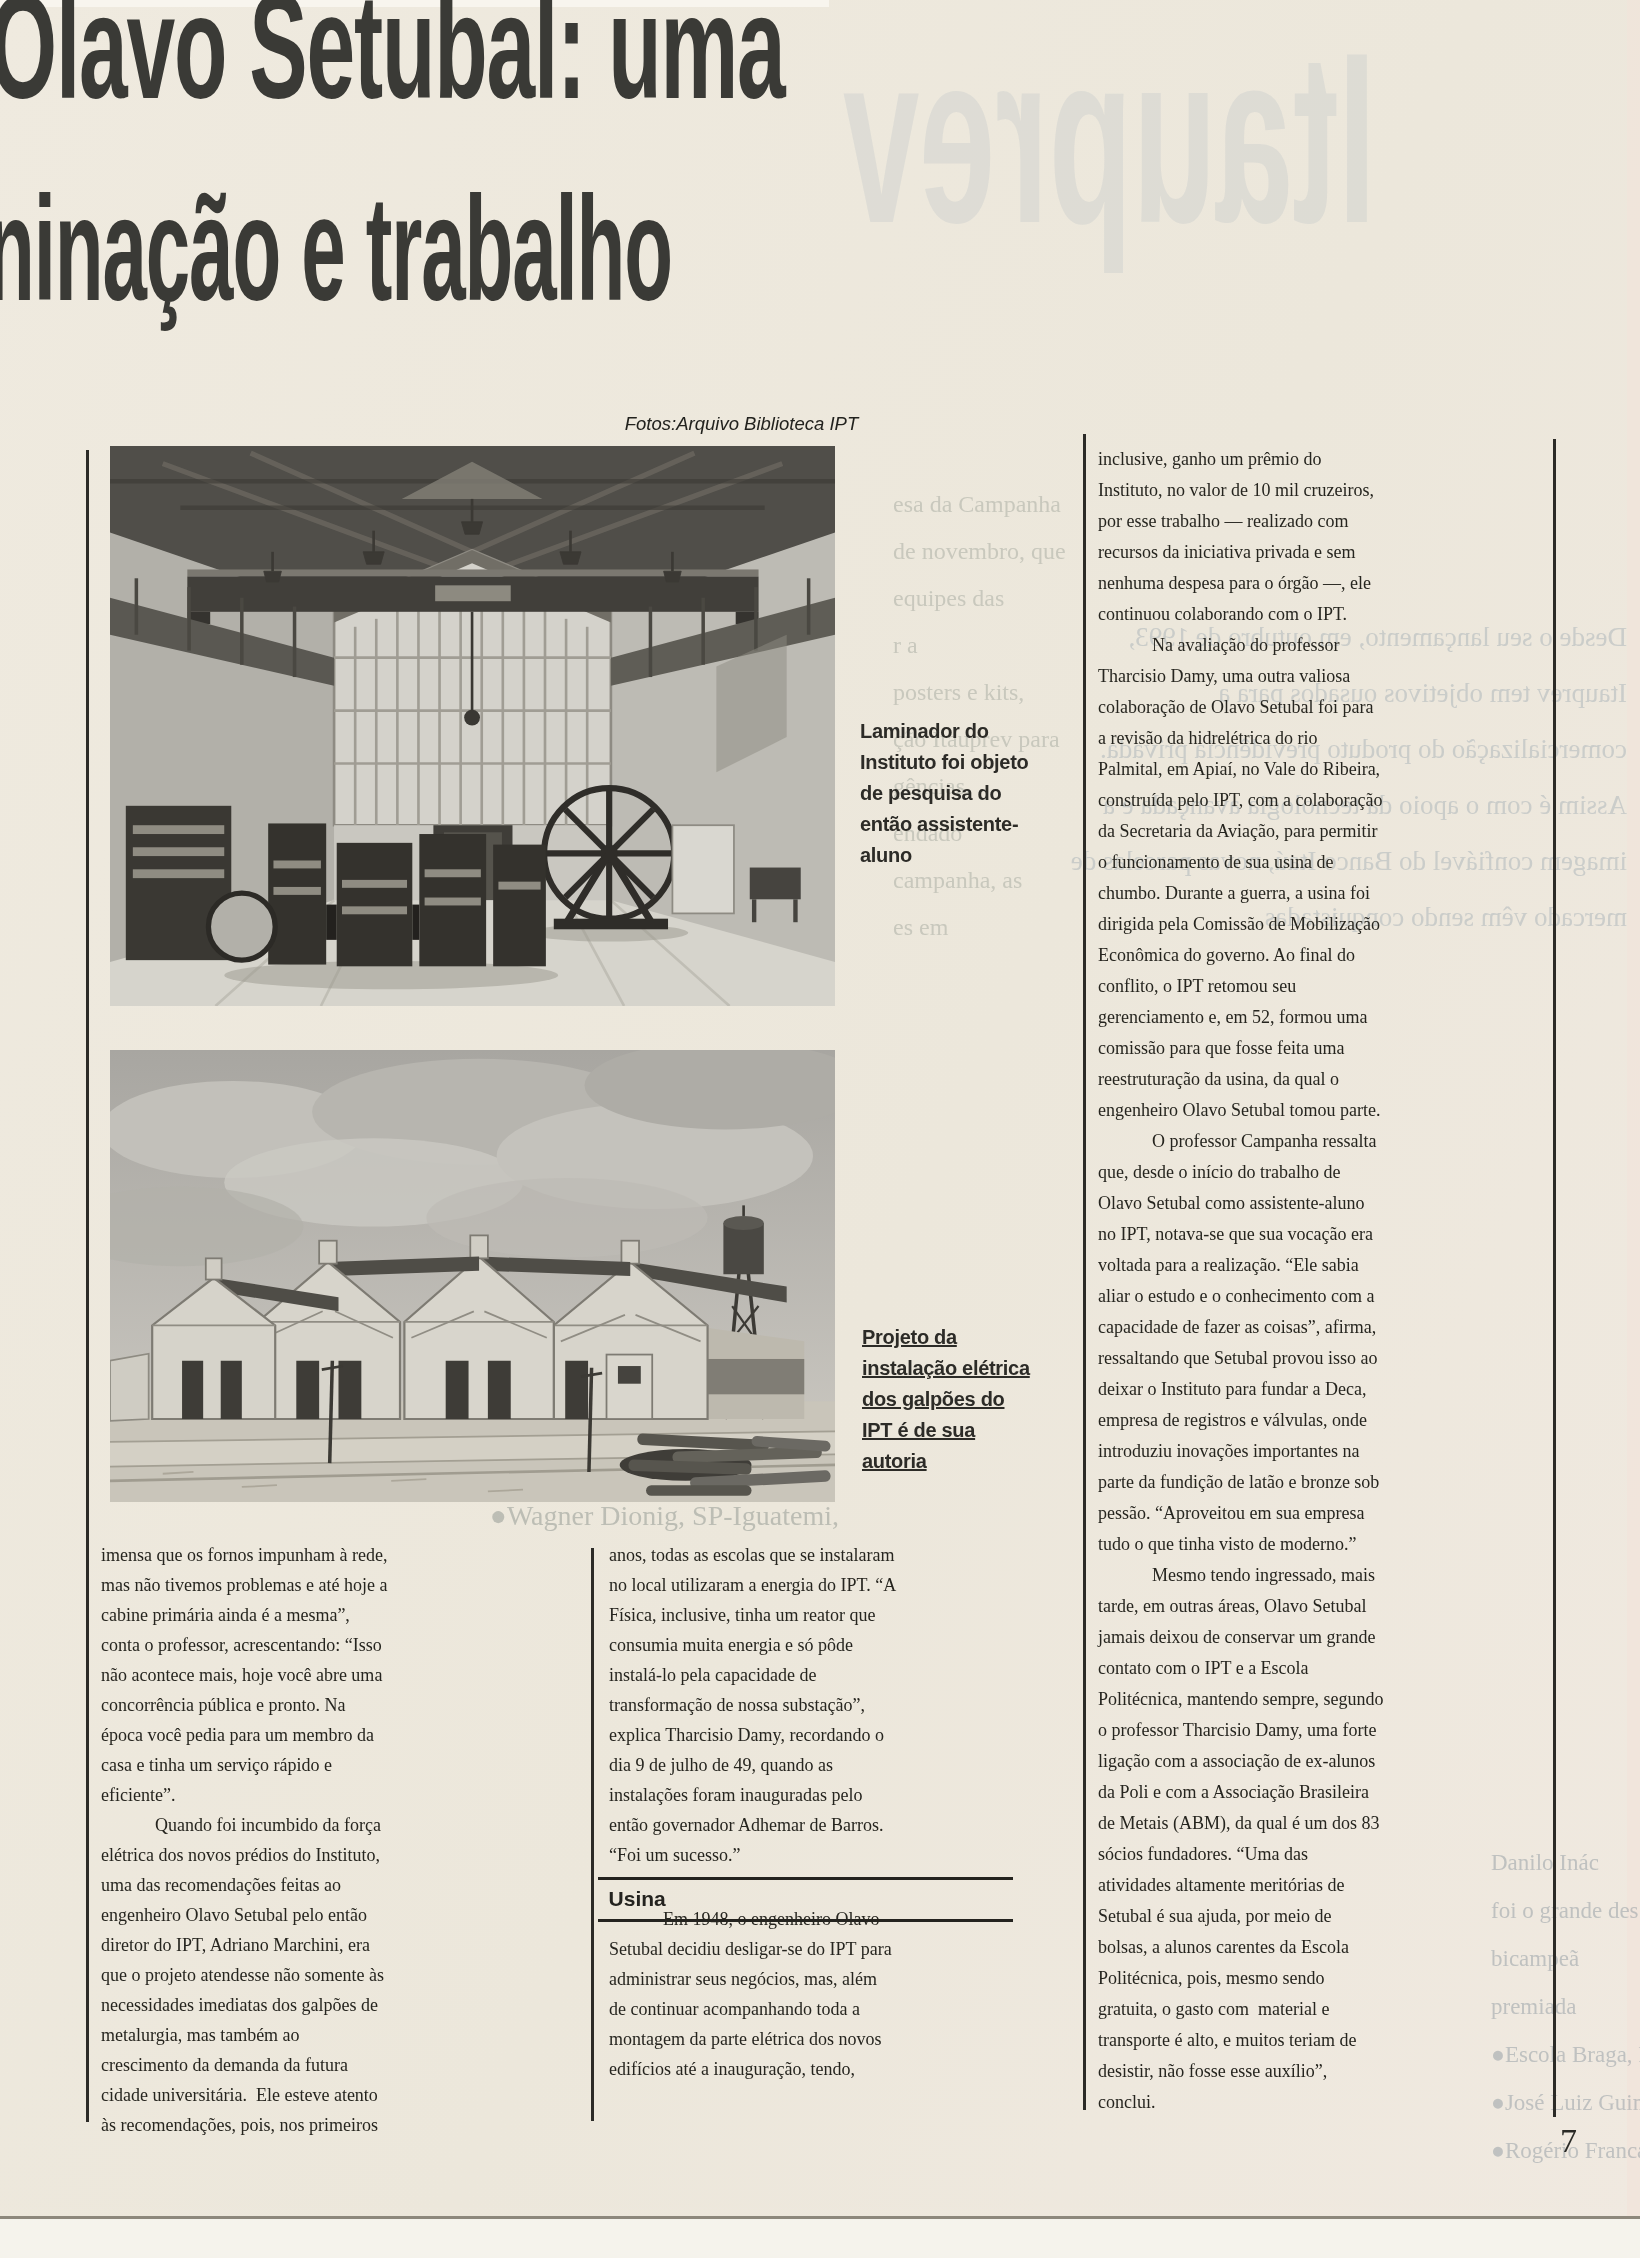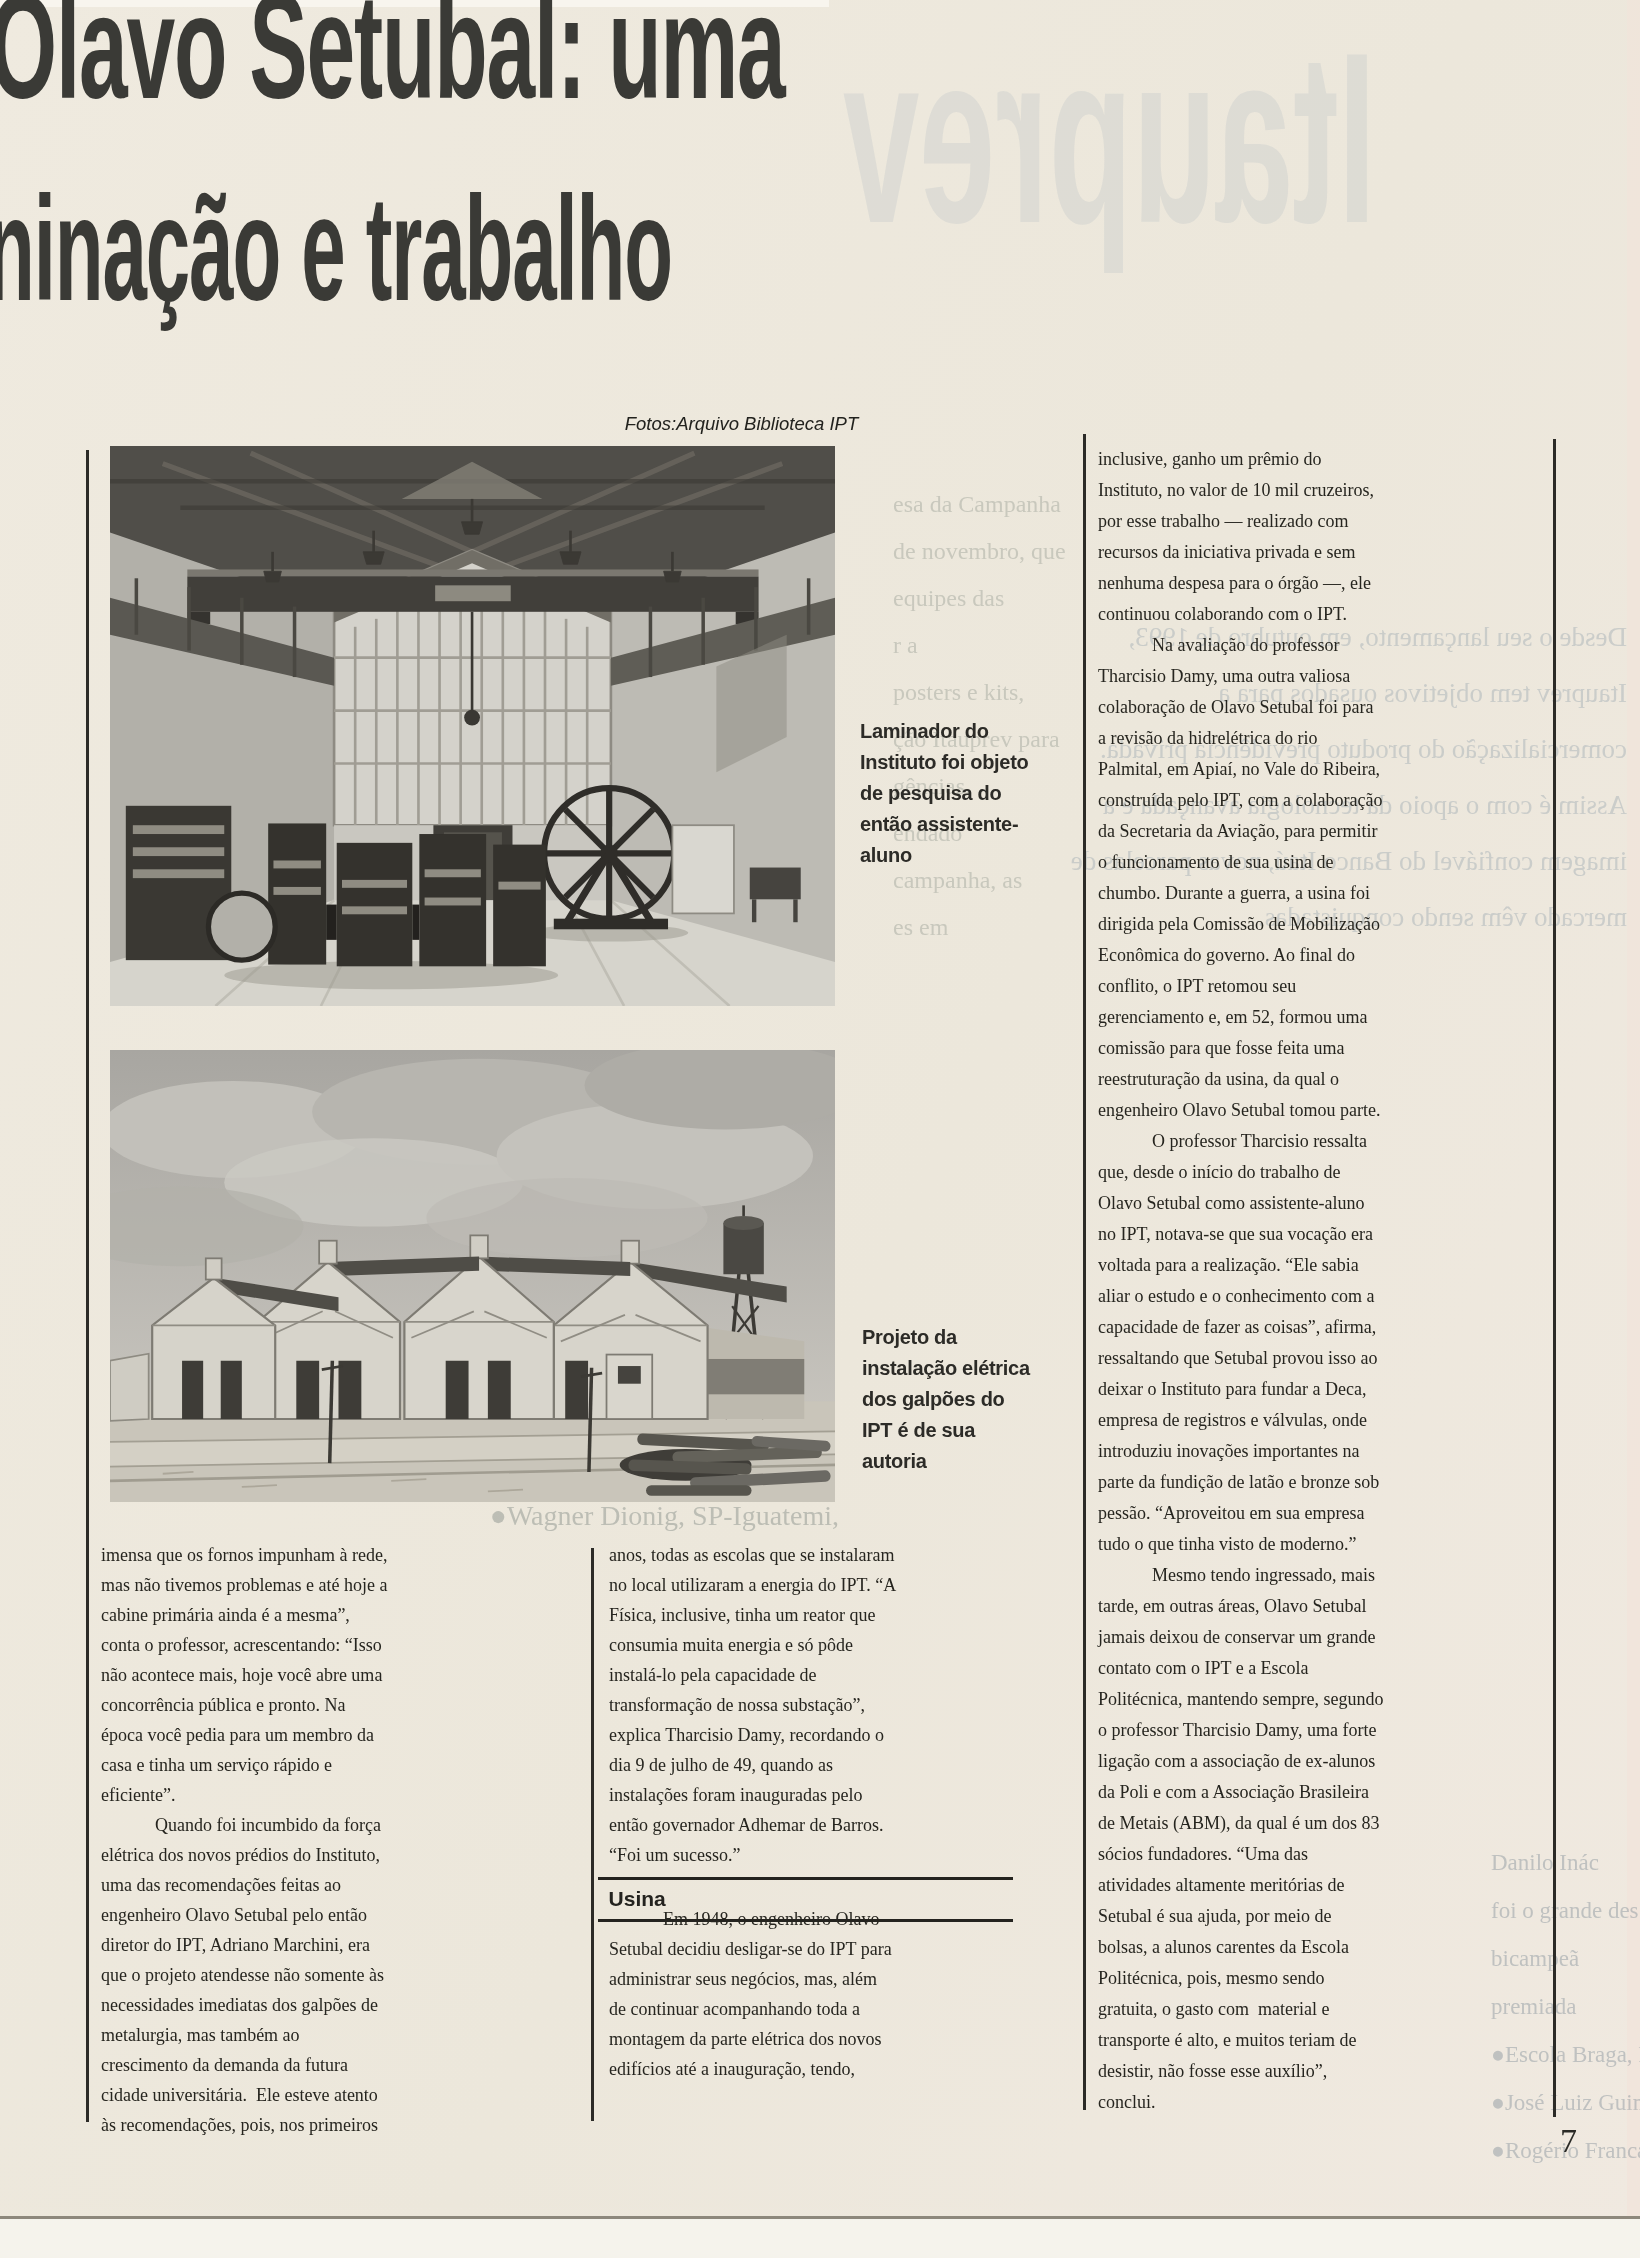--- a/index.html
+++ b/index.html
@@ -36,21 +36,21 @@
   .credit{position:absolute;left:565px;top:413px;width:353px;text-align:center;
           font-family:"Liberation Sans",sans-serif;font-size:18.5px;color:#22221e;font-style:italic;}
 
   .photo{position:absolute;left:110px;background:#c6c4be;font-size:0;line-height:0;}
   .photo1{top:446px;width:725px;height:560px;}
   .photo2{top:1050px;width:725px;height:452px;}
 
   .caption{position:absolute;font-family:"Liberation Sans",sans-serif;font-weight:700;
            font-size:20px;line-height:31px;color:#2c2b27;letter-spacing:-0.3px;}
   .cap1{left:860px;top:716px;width:221px;}
-  .cap2{left:862px;top:1322px;width:221px;}
+  .cap2{left:862px;top:1322px;width:221px;text-decoration:underline;}
   .caption .line{white-space:pre;}
 
   .vrule{position:absolute;width:2.6px;background:#2c2b27;}
   .r1{left:86px;top:450px;height:1672px;}
   .r2{left:591px;top:1548px;height:573px;}
   .r3{left:1083px;top:434px;height:1676px;}
   .r4{left:1553px;top:439px;height:1678px;}
 
   .col{position:absolute;font-size:18px;color:#26251f;}
   .col .line{white-space:pre;}
@@ -405,21 +405,21 @@
       <div class="line">da Secretaria da Aviação, para permitir</div>
       <div class="line">o funcionamento de sua usina de</div>
       <div class="line">chumbo. Durante a guerra, a usina foi</div>
       <div class="line">dirigida pela Comissão de Mobilização</div>
       <div class="line">Econômica do governo. Ao final do</div>
       <div class="line">conflito, o IPT retomou seu</div>
       <div class="line">gerenciamento e, em 52, formou uma</div>
       <div class="line">comissão para que fosse feita uma</div>
       <div class="line">reestruturação da usina, da qual o</div>
       <div class="line">engenheiro Olavo Setubal tomou parte.</div>
-      <div class="line">            O professor Tharcisio ressalta</div>
+      <div class="line">            O professor Campanha ressalta</div>
       <div class="line">que, desde o início do trabalho de</div>
       <div class="line">Olavo Setubal como assistente-aluno</div>
       <div class="line">no IPT, notava-se que sua vocação era</div>
       <div class="line">voltada para a realização. “Ele sabia</div>
       <div class="line">aliar o estudo e o conhecimento com a</div>
       <div class="line">capacidade de fazer as coisas”, afirma,</div>
       <div class="line">ressaltando que Setubal provou isso ao</div>
       <div class="line">deixar o Instituto para fundar a Deca,</div>
       <div class="line">empresa de registros e válvulas, onde</div>
       <div class="line">introduziu inovações importantes na</div>

